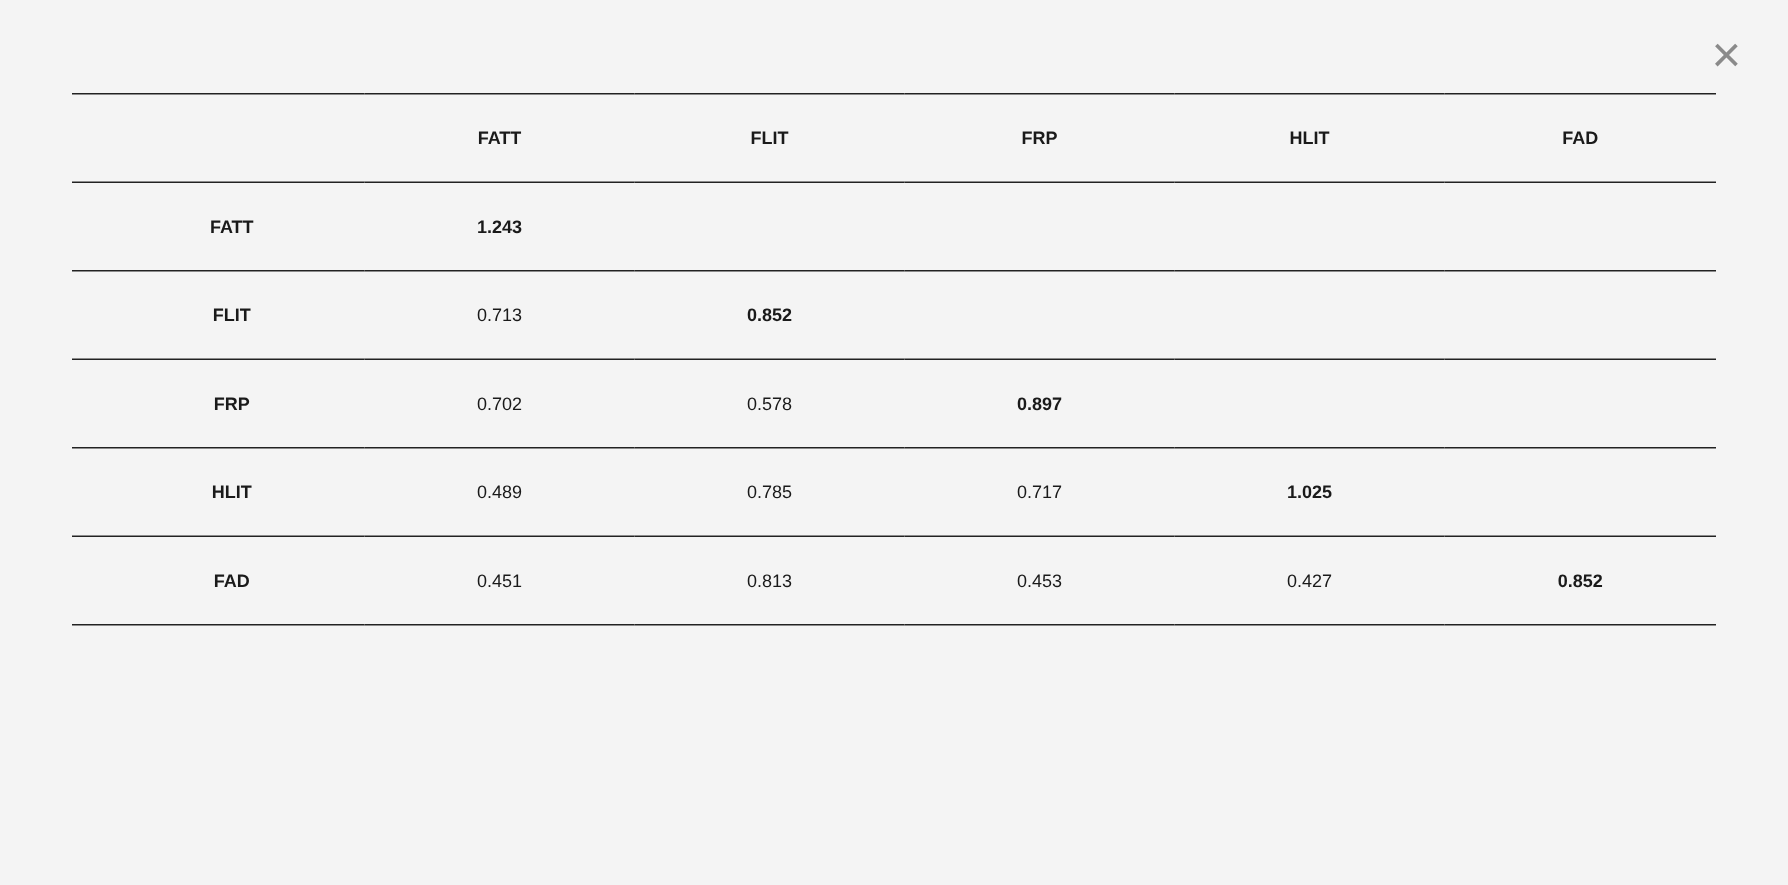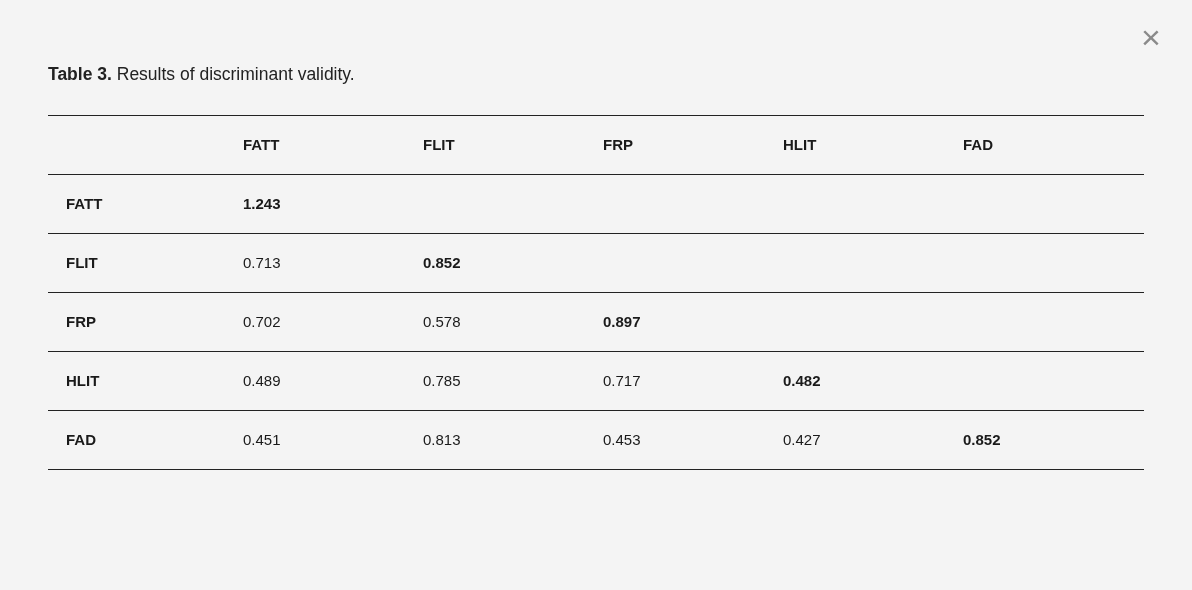--- a/index.html
+++ b/index.html
@@ -56,22 +56,22 @@
     border-collapse: collapse;
     width: 1096px;
     table-layout: fixed;
     background: transparent;
   }
   table.data-table col.col-row-head { width: 195px; }
   table.data-table col.col-data { width: 180px; }
   table.data-table col.col-last { width: 181px; }
   table.data-table th,
   table.data-table td {
-    text-align: left;
-    font-size: 15px;
+    text-align: center;
+    font-size: 12px;
     color: #1a1a1a;
     padding: 0;
     height: 58px;
     vertical-align: middle;
     border-top: 1.5px solid #222222;
     border-bottom: 1.5px solid #222222;
   }
   table.data-table thead th {
     font-weight: bold;
   }
@@ -96,23 +96,20 @@
 </style>
 </head>
 <body>
 
 <div class="modal">
 
   <div class="close-btn">×</div>
 
   <div class="content">
 
-    <div class="caption">
-      <span class="caption-label">Table 3.</span><span> Results of discriminant validity.</span>
-    </div>
 
     <table class="data-table">
       <colgroup>
         <col class="col-row-head">
         <col class="col-data">
         <col class="col-data">
         <col class="col-data">
         <col class="col-data">
         <col class="col-last">
       </colgroup>
@@ -149,21 +146,21 @@
           <td>0.578</td>
           <td class="diag">0.897</td>
           <td></td>
           <td></td>
         </tr>
         <tr>
           <td>HLIT</td>
           <td>0.489</td>
           <td>0.785</td>
           <td>0.717</td>
-          <td class="diag">0.482</td>
+          <td class="diag">1.025</td>
           <td></td>
         </tr>
         <tr>
           <td>FAD</td>
           <td>0.451</td>
           <td>0.813</td>
           <td>0.453</td>
           <td>0.427</td>
           <td class="diag">0.852</td>
         </tr>

